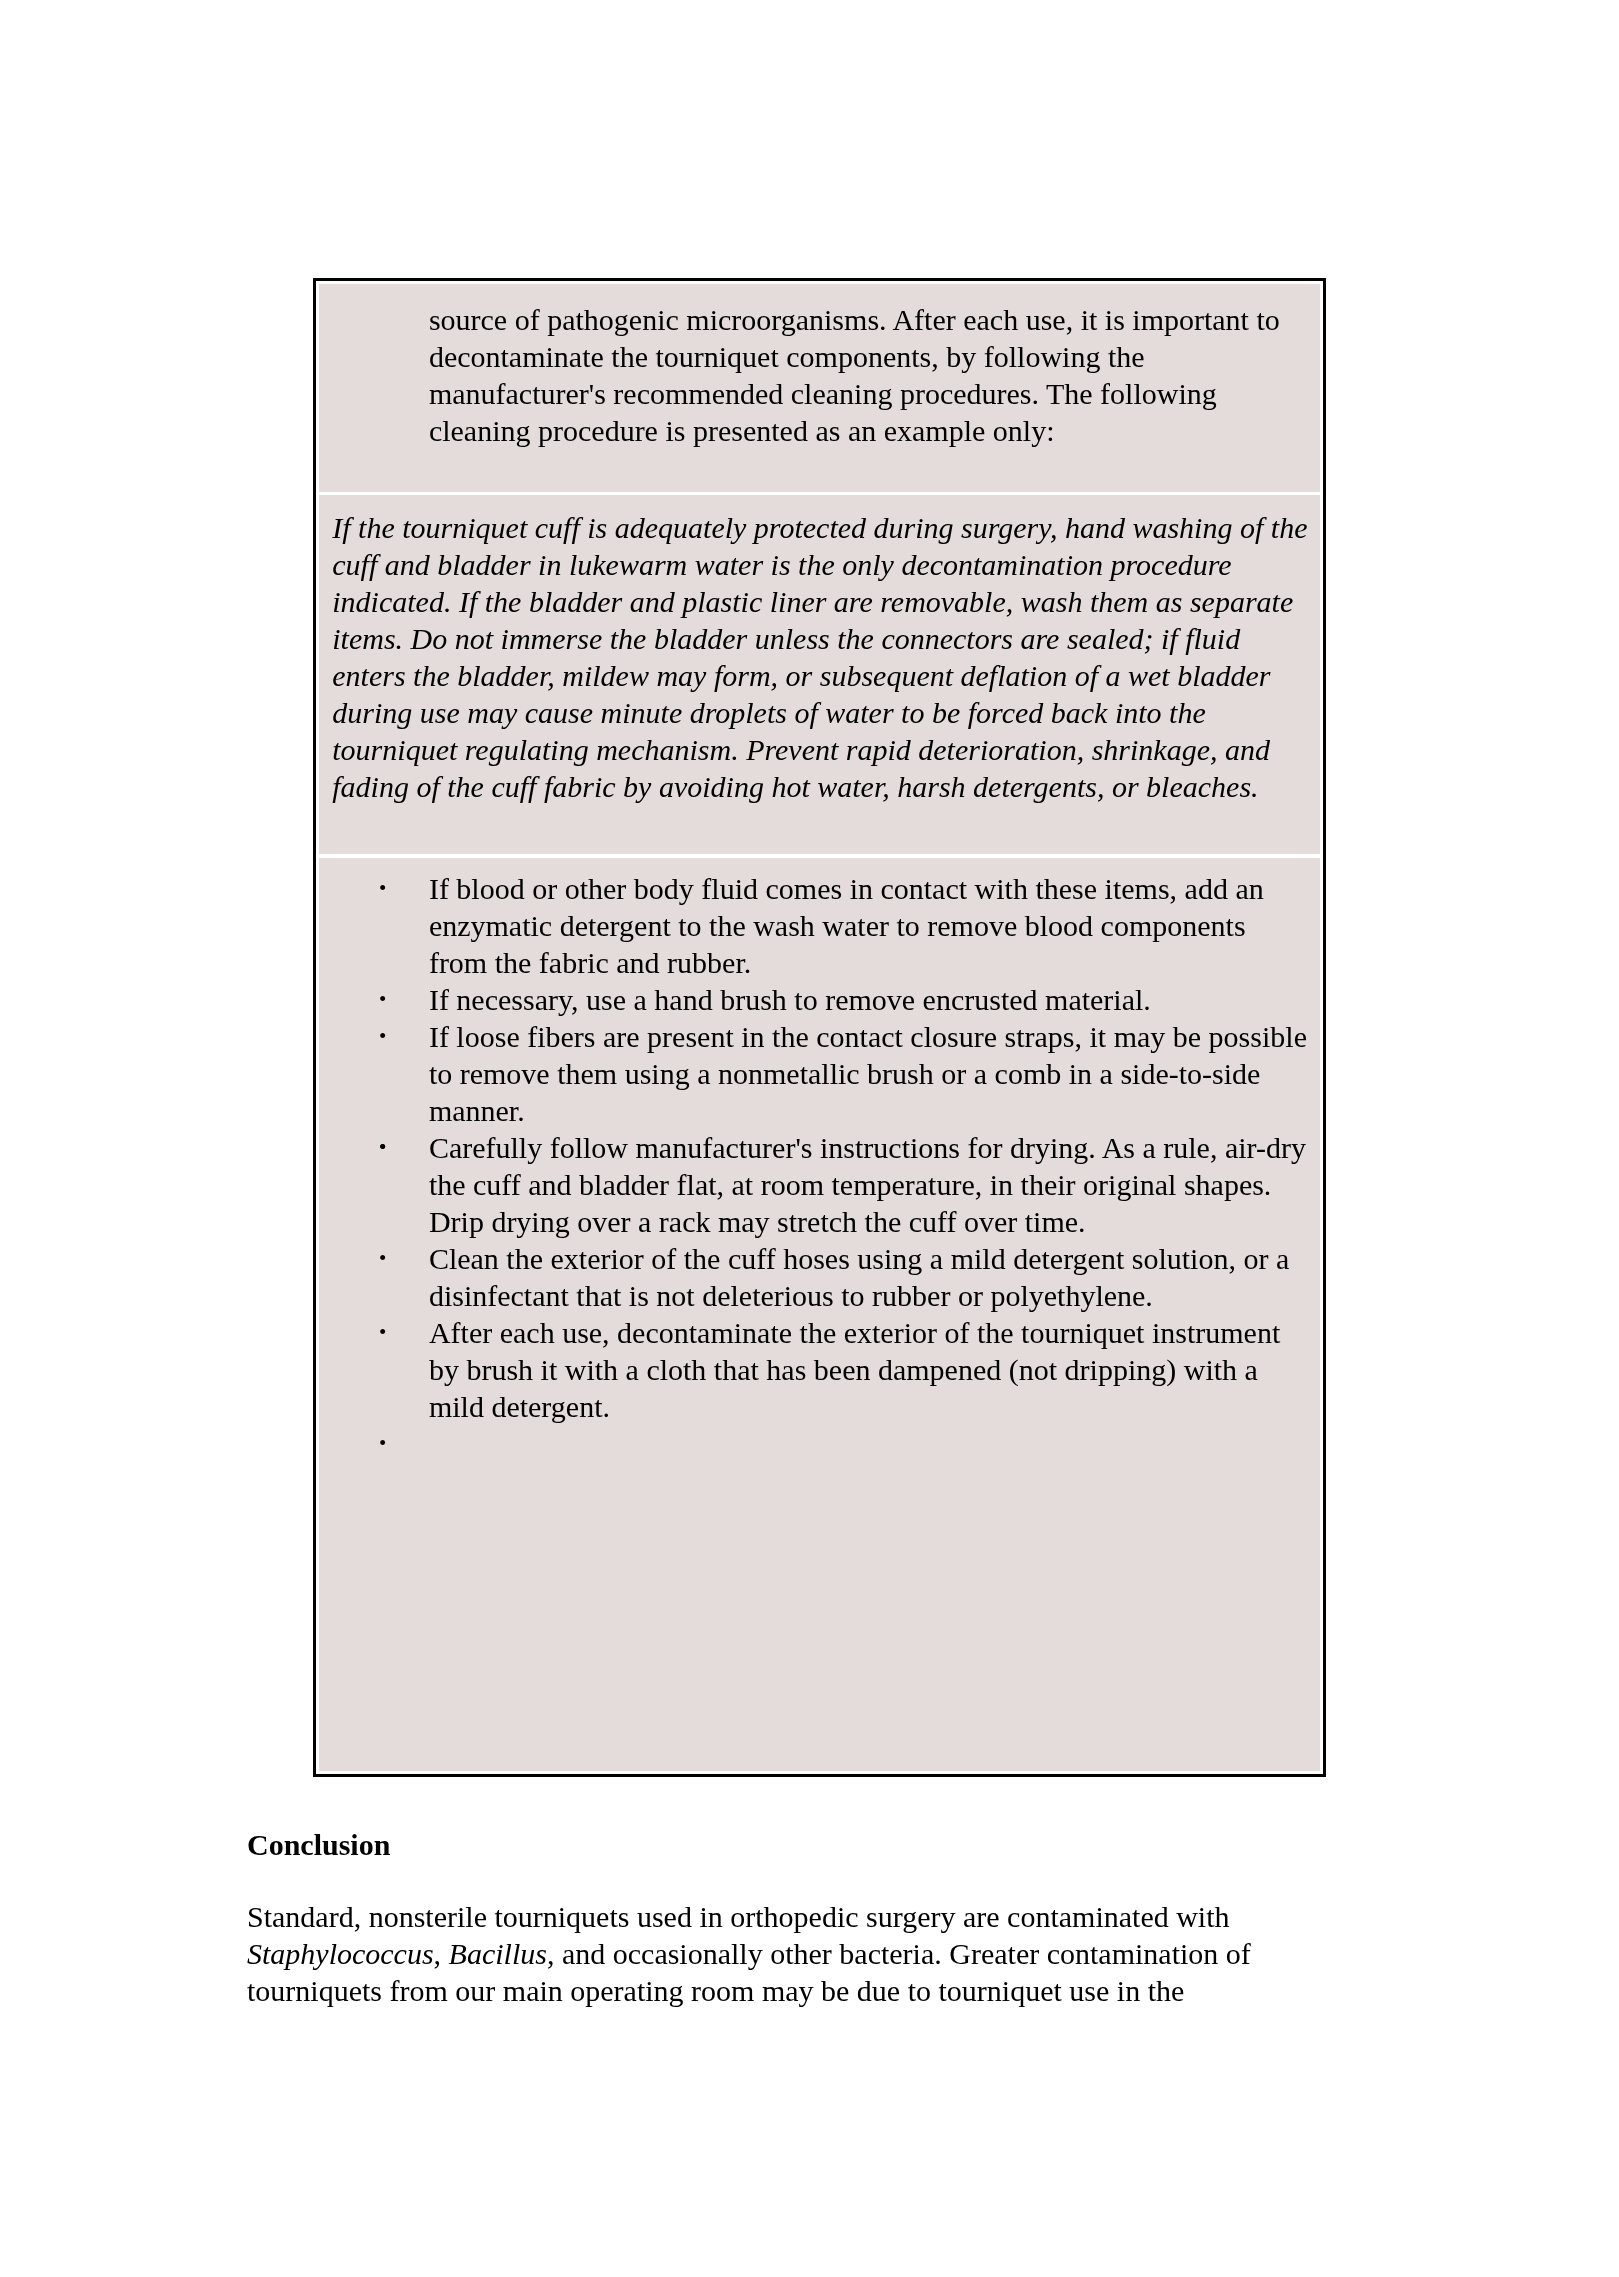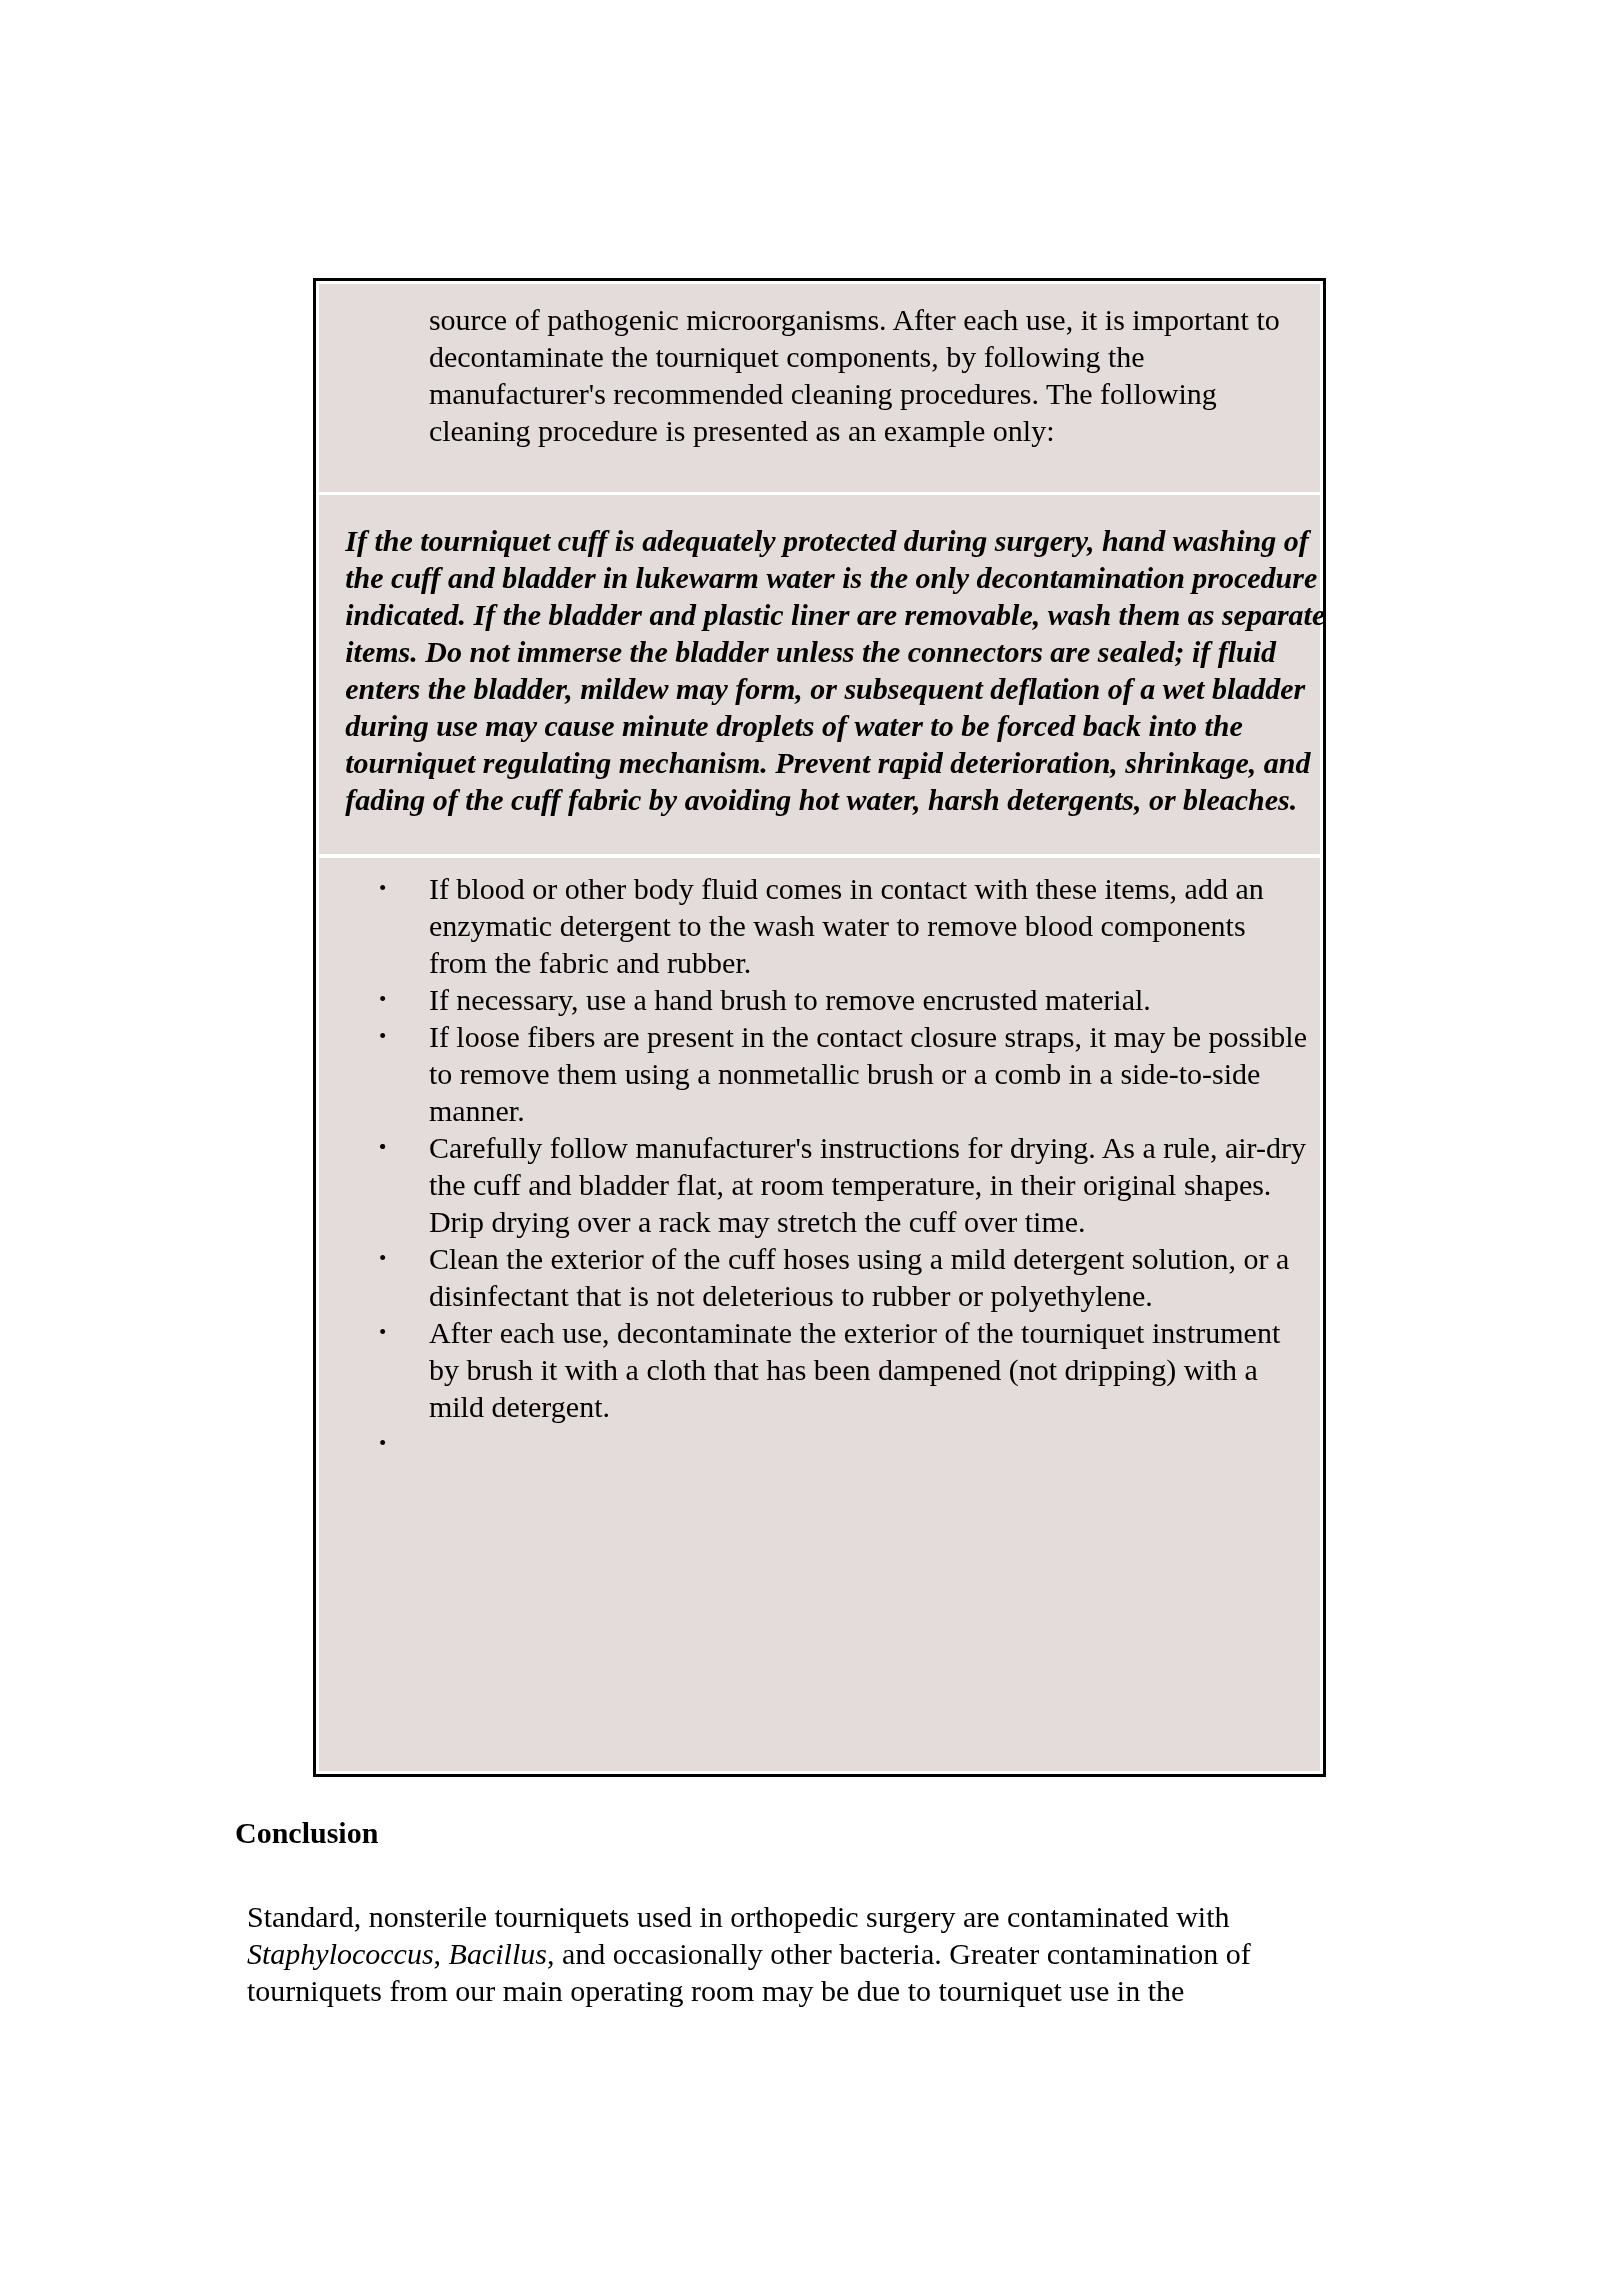--- a/index.html
+++ b/index.html
@@ -60,23 +60,22 @@
       left: 110px;
       top: 17.3px;
       width: 884px;
       margin: 0;
     }
     .italic-text {
       position: absolute;
       left: 13.4px;
       top: 14.4px;
       width: 980px;
-      margin: 13px;
+      margin: 0;
       font-style: italic;
-      font-weight: bold;
     }
     .bullets {
       position: absolute;
       left: 0;
       top: 11.5px;
       width: 999px;
       margin: 0;
       padding: 0;
       list-style: none;
     }
@@ -88,21 +87,21 @@
     .bullets li .bullet {
       position: absolute;
       left: 60px;
       top: 0;
       font-size: 21px;
     }
     .conclusion-heading {
       position: absolute;
       left: 235px;
       top: 1814px;
-      margin: 0;
+      margin: 12px;
       font-size: 30px;
       font-weight: bold;
       line-height: 37px;
     }
     .conclusion-body {
       position: absolute;
       left: 235px;
       top: 1886px;
       width: 1105px;
       margin: 12px;

